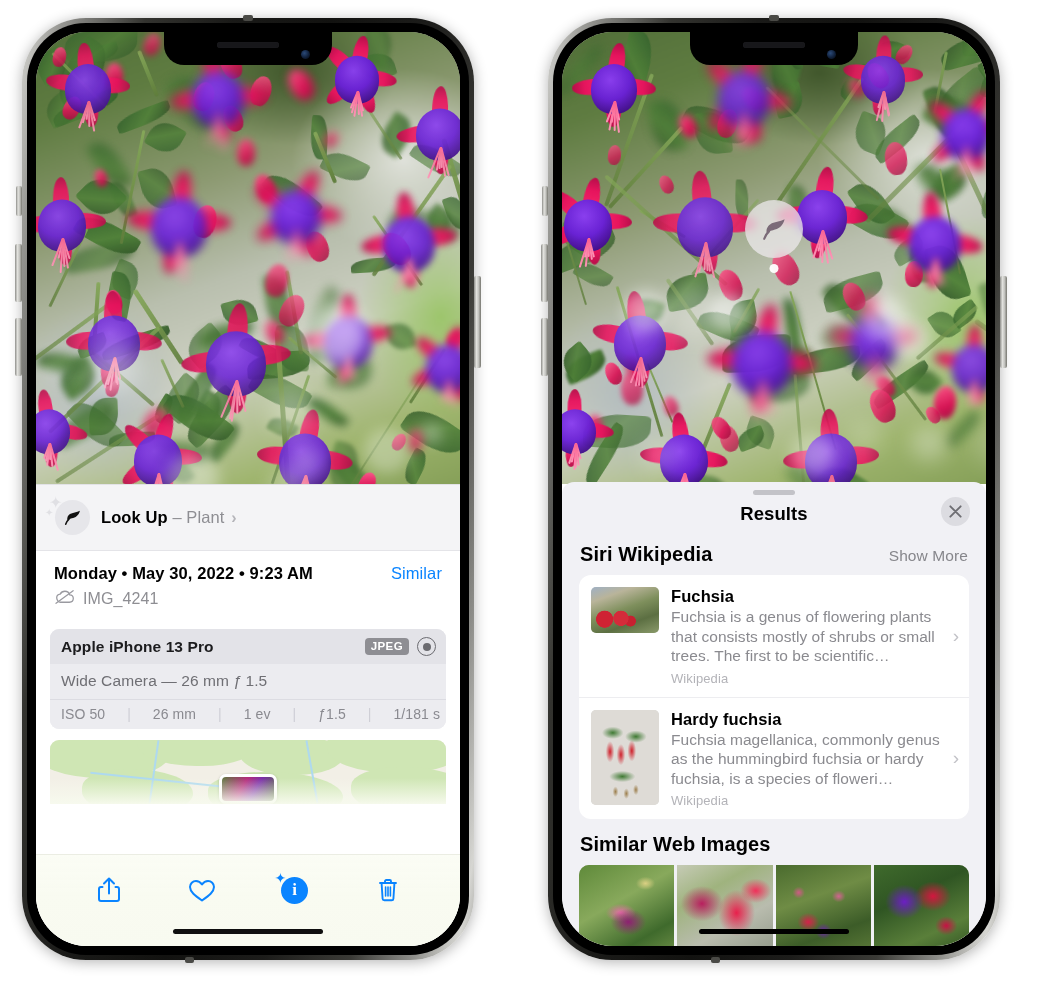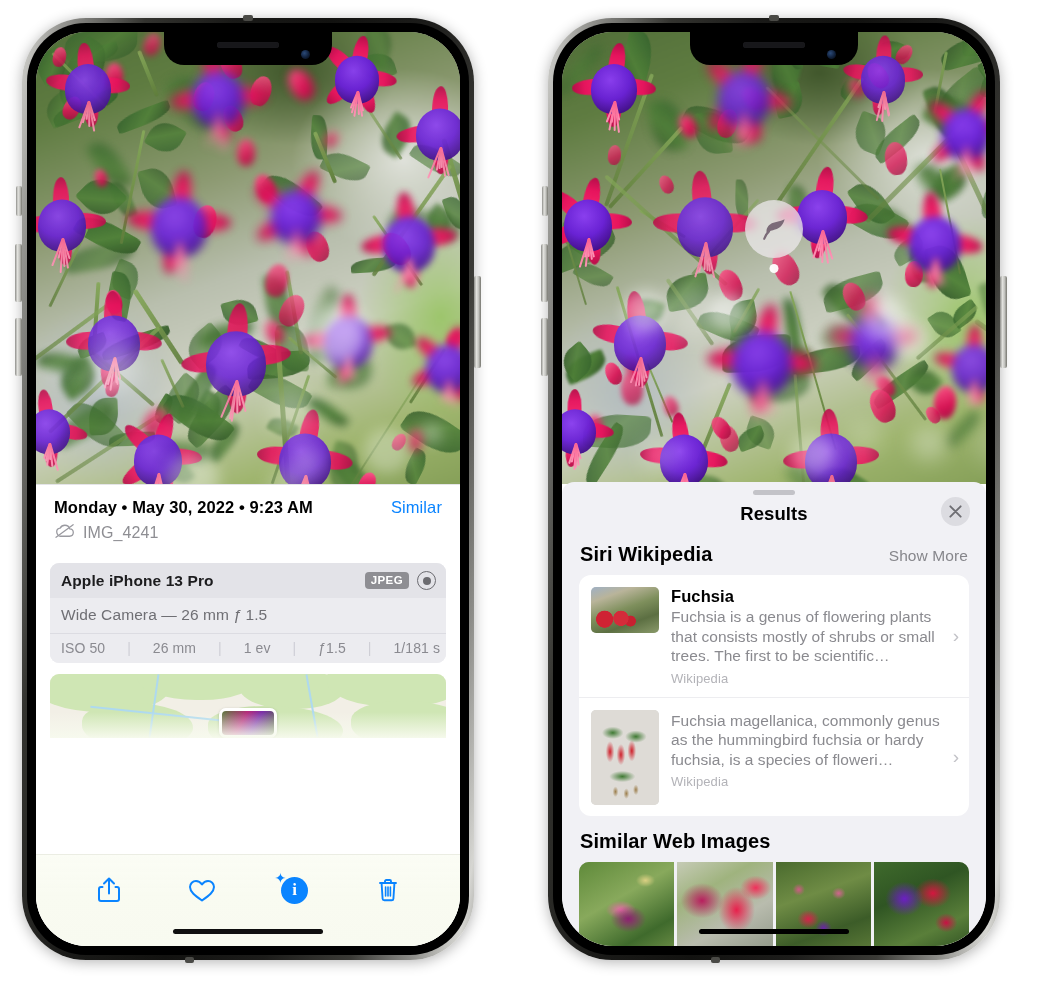--- a/index.html
+++ b/index.html
@@ -670,20 +670,38 @@
         </div>
 
         <div class="notch">
           <div class="speaker"></div>
           <div class="frontcam"></div>
         </div>
 
         <div class="info-sheet">
 
 
+          <div class="lookup-block">
+            <div class="lookup-badge">
+              <span class="spark s1">✦</span>
+              <span class="spark s2">✦</span>
+              <span class="lookup-circle">
+                <svg width="21" height="21" viewBox="0 0 24 24" aria-hidden="true">
+                  <path d="M20.5 4.2C19 9.8 15.6 12 11.2 12.9c-2.6.5-4.1 1.5-4.9 2.8-.9-3 .3-6 2.8-7.6C11.9 6.2 17 6.1 20.5 4.2z" fill="#111"></path>
+                  <path d="M4.2 19.8c.9-2.6 2.1-4.4 3.8-5.9" stroke="#111" stroke-width="1.7" fill="none" stroke-linecap="round"></path>
+                </svg>
+              </span>
+            </div>
+            <div class="lookup-text">
+              <span>Look Up</span>
+              <span class="cat">–</span>
+              <span class="cat">Plant</span>
+              <span class="chev-sm">›</span>
+            </div>
+          </div>
 
           <div class="meta-block">
             <div class="meta-row1">
               <div class="meta-date">Monday • May 30, 2022 • 9:23 AM</div>
               <div class="meta-adjust">Similar</div>
             </div>
             <div class="meta-row2">
               <span>
                 <svg width="22" height="16" viewBox="0 0 26 18" aria-hidden="true">
                   <path d="M7.6 15.2h10.6c2.6 0 4.6-1.9 4.6-4.3 0-2.3-1.8-4.2-4.2-4.3-.7-2.6-3-4.4-5.8-4.4-2.4 0-4.5 1.3-5.5 3.4-2.3.2-4.1 2-4.1 4.3 0 2.5 2 5.3 4.4 5.3z" fill="none" stroke="#9a9aa0" stroke-width="1.5" stroke-linejoin="round"></path>
@@ -1160,20 +1178,21 @@
                       radial-gradient(ellipse 9% 16% at 60% 43%, #cf1f2a 0%, rgba(207,31,42,0) 70%),
                       radial-gradient(ellipse 22% 9% at 32% 24%, #3f7a33 0%, rgba(63,122,51,0) 72%),
                       radial-gradient(ellipse 22% 9% at 66% 28%, #3f7a33 0%, rgba(63,122,51,0) 72%),
                       radial-gradient(ellipse 26% 8% at 46% 70%, #3f7a33 0%, rgba(63,122,51,0) 74%),
                       radial-gradient(ellipse 6% 8% at 36% 86%, #9b7d4a 0%, rgba(155,125,74,0) 70%),
                       radial-gradient(ellipse 6% 8% at 52% 88%, #9b7d4a 0%, rgba(155,125,74,0) 70%),
                       radial-gradient(ellipse 6% 8% at 66% 84%, #9b7d4a 0%, rgba(155,125,74,0) 70%),
                       #dedbd6;"></div>
               </div>
               <div class="ktxt">
+                <div class="ktitle">Hardy fuchsia</div>
                 <div class="kdesc">Fuchsia magellanica, commonly genus as the hummingbird fuchsia or hardy fuchsia, is a species of floweri…</div>
                 <div class="ksrc">Wikipedia</div>
               </div>
               <span class="kchev">›</span>
             </div>
 
           </div>
 
           <div class="webimgs">
             <div class="sec-title">Similar Web Images</div>

